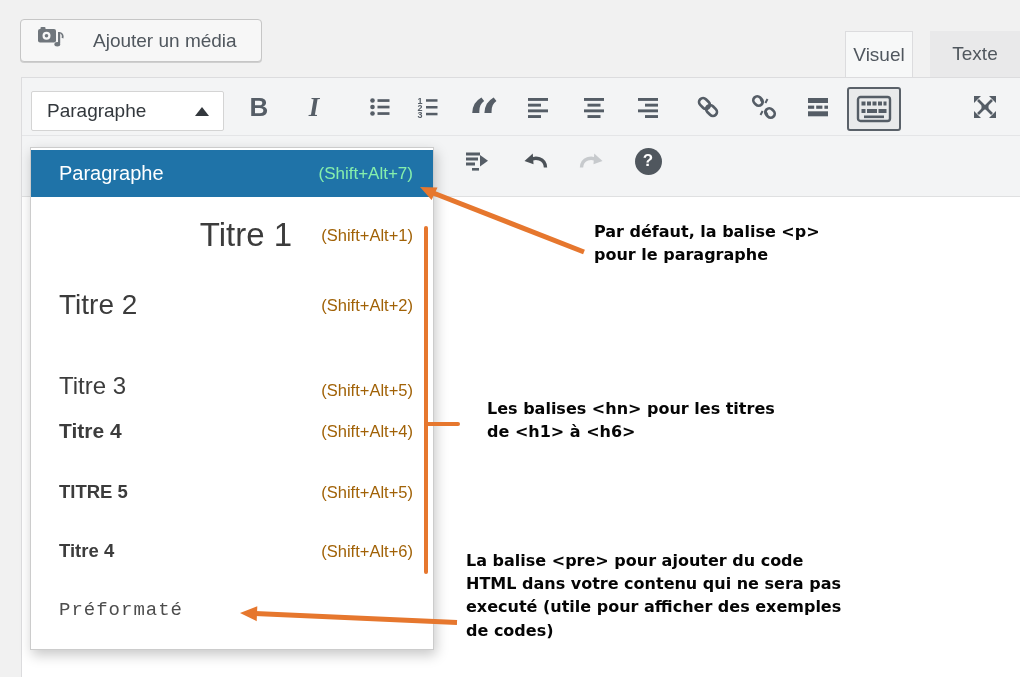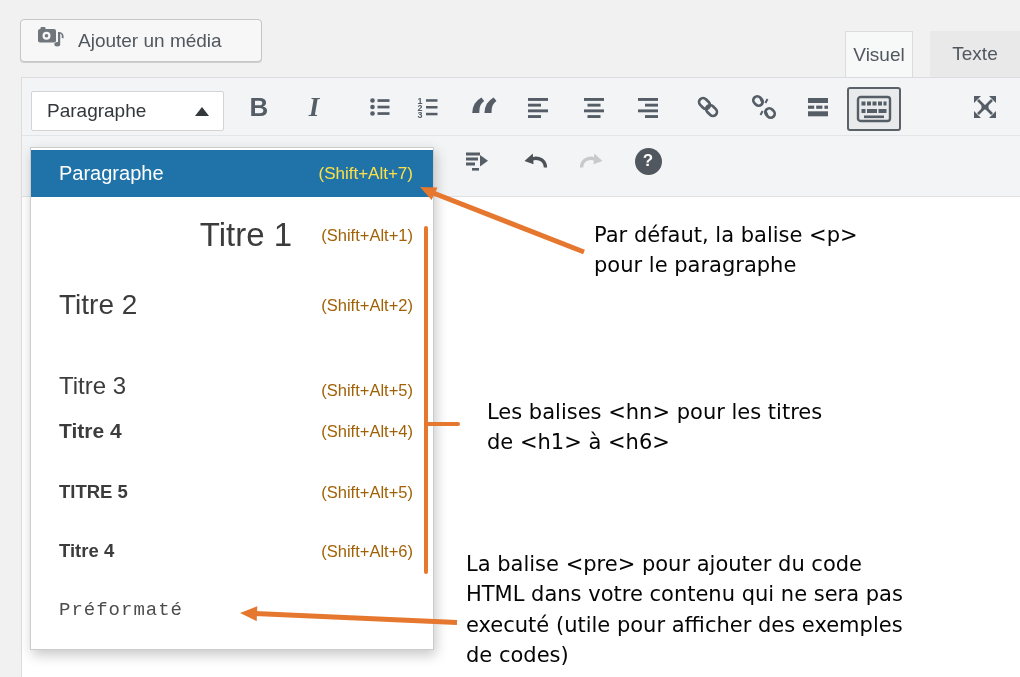--- a/index.html
+++ b/index.html
@@ -6,21 +6,21 @@
   #canvas{
     position:relative; width:1020px; height:677px; overflow:hidden;
     background:#f1f1f1; font-family:"Liberation Sans",sans-serif;
     -webkit-font-smoothing:antialiased;
   }
   
   .media-btn{
     position:absolute; left:20px; top:19px; height:43px; width:242px;
     box-sizing:border-box; background:#f7f7f7; border:1px solid #c6c6c6;
     border-radius:4px; box-shadow:0 1px 0 #cfcfcf; display:flex; align-items:center;
-    gap:11px; padding:0 16px; color:#50575e; font-size:19px; cursor:pointer;
+    gap:26px; padding:0 16px; color:#50575e; font-size:19px; cursor:pointer;
   }
   .tab{
     position:absolute; top:31px; height:46px; box-sizing:border-box;
     display:flex; align-items:center; justify-content:center;
     font-size:19px; color:#50575e; z-index:6; cursor:pointer;
   }
   .tab-visual{left:845px; width:68px; background:#f7f8f8; border:1px solid #dcdcde; border-bottom:none;}
   .tab-text{left:930px; width:90px; background:#e9e9ea;}
   
   .editor{
@@ -59,32 +59,32 @@
   
   .dd-panel{
     position:absolute; left:30px; top:147px; width:404px; height:503px; box-sizing:border-box;
     background:#fff; border:1px solid #cccccc; box-shadow:2px 5px 12px rgba(0,0,0,.22);
     z-index:20; padding-top:2px;
   }
   .dd-item{position:relative; display:flex; align-items:center; padding-left:28px; color:#3c3c3c; cursor:pointer;}
   .dd-shortcut{position:absolute; right:20px; font-family:"Liberation Sans",sans-serif;
     font-size:16.5px; font-weight:400; color:#a16207; letter-spacing:0;}
   .dd-p{height:47px; background:#1f73a8; color:#ffffff; font-size:20px;}
-  .dd-p .dd-shortcut{color:#fde047; font-size:17px;}
+  .dd-p .dd-shortcut{color:#86efac; font-size:17px;}
   .dd-h1{height:76px; font-size:33px;justify-content:center;}
   .dd-h2{height:64px; font-size:28px;}
   .dd-h3{height:63px; font-size:24px;align-items:flex-end;}
   .dd-h4{height:62px; font-size:21px; font-weight:700;}
   .dd-h5{height:60px; font-size:18.5px; font-weight:700;}
   .dd-h6{height:58px; font-size:18.5px; font-weight:700;}
   .dd-pre{height:60px; font-family:"Liberation Mono",monospace; font-size:19px; color:#4d4d4d; letter-spacing:1px;}
   
   .note{
-    position:absolute; z-index:30; font-family:"DejaVu Sans",sans-serif; font-weight:400;
-    font-size:21px; line-height:1.45; color:#050505; white-space:pre-line;
+    position:absolute; z-index:30; font-family:"DejaVu Sans",sans-serif; font-weight:700;
+    font-size:16px; line-height:1.45; color:#050505; white-space:pre-line;
   }
   .note-1{left:594px; top:220px;}
   .note-2{left:487px; top:397px;}
   .note-3{left:466px; top:549px;}
   #arrow-overlay{position:absolute; left:0; top:0; z-index:40; pointer-events:none;}
 </style>
 </head>
 <body>
 
 <div id="canvas">

